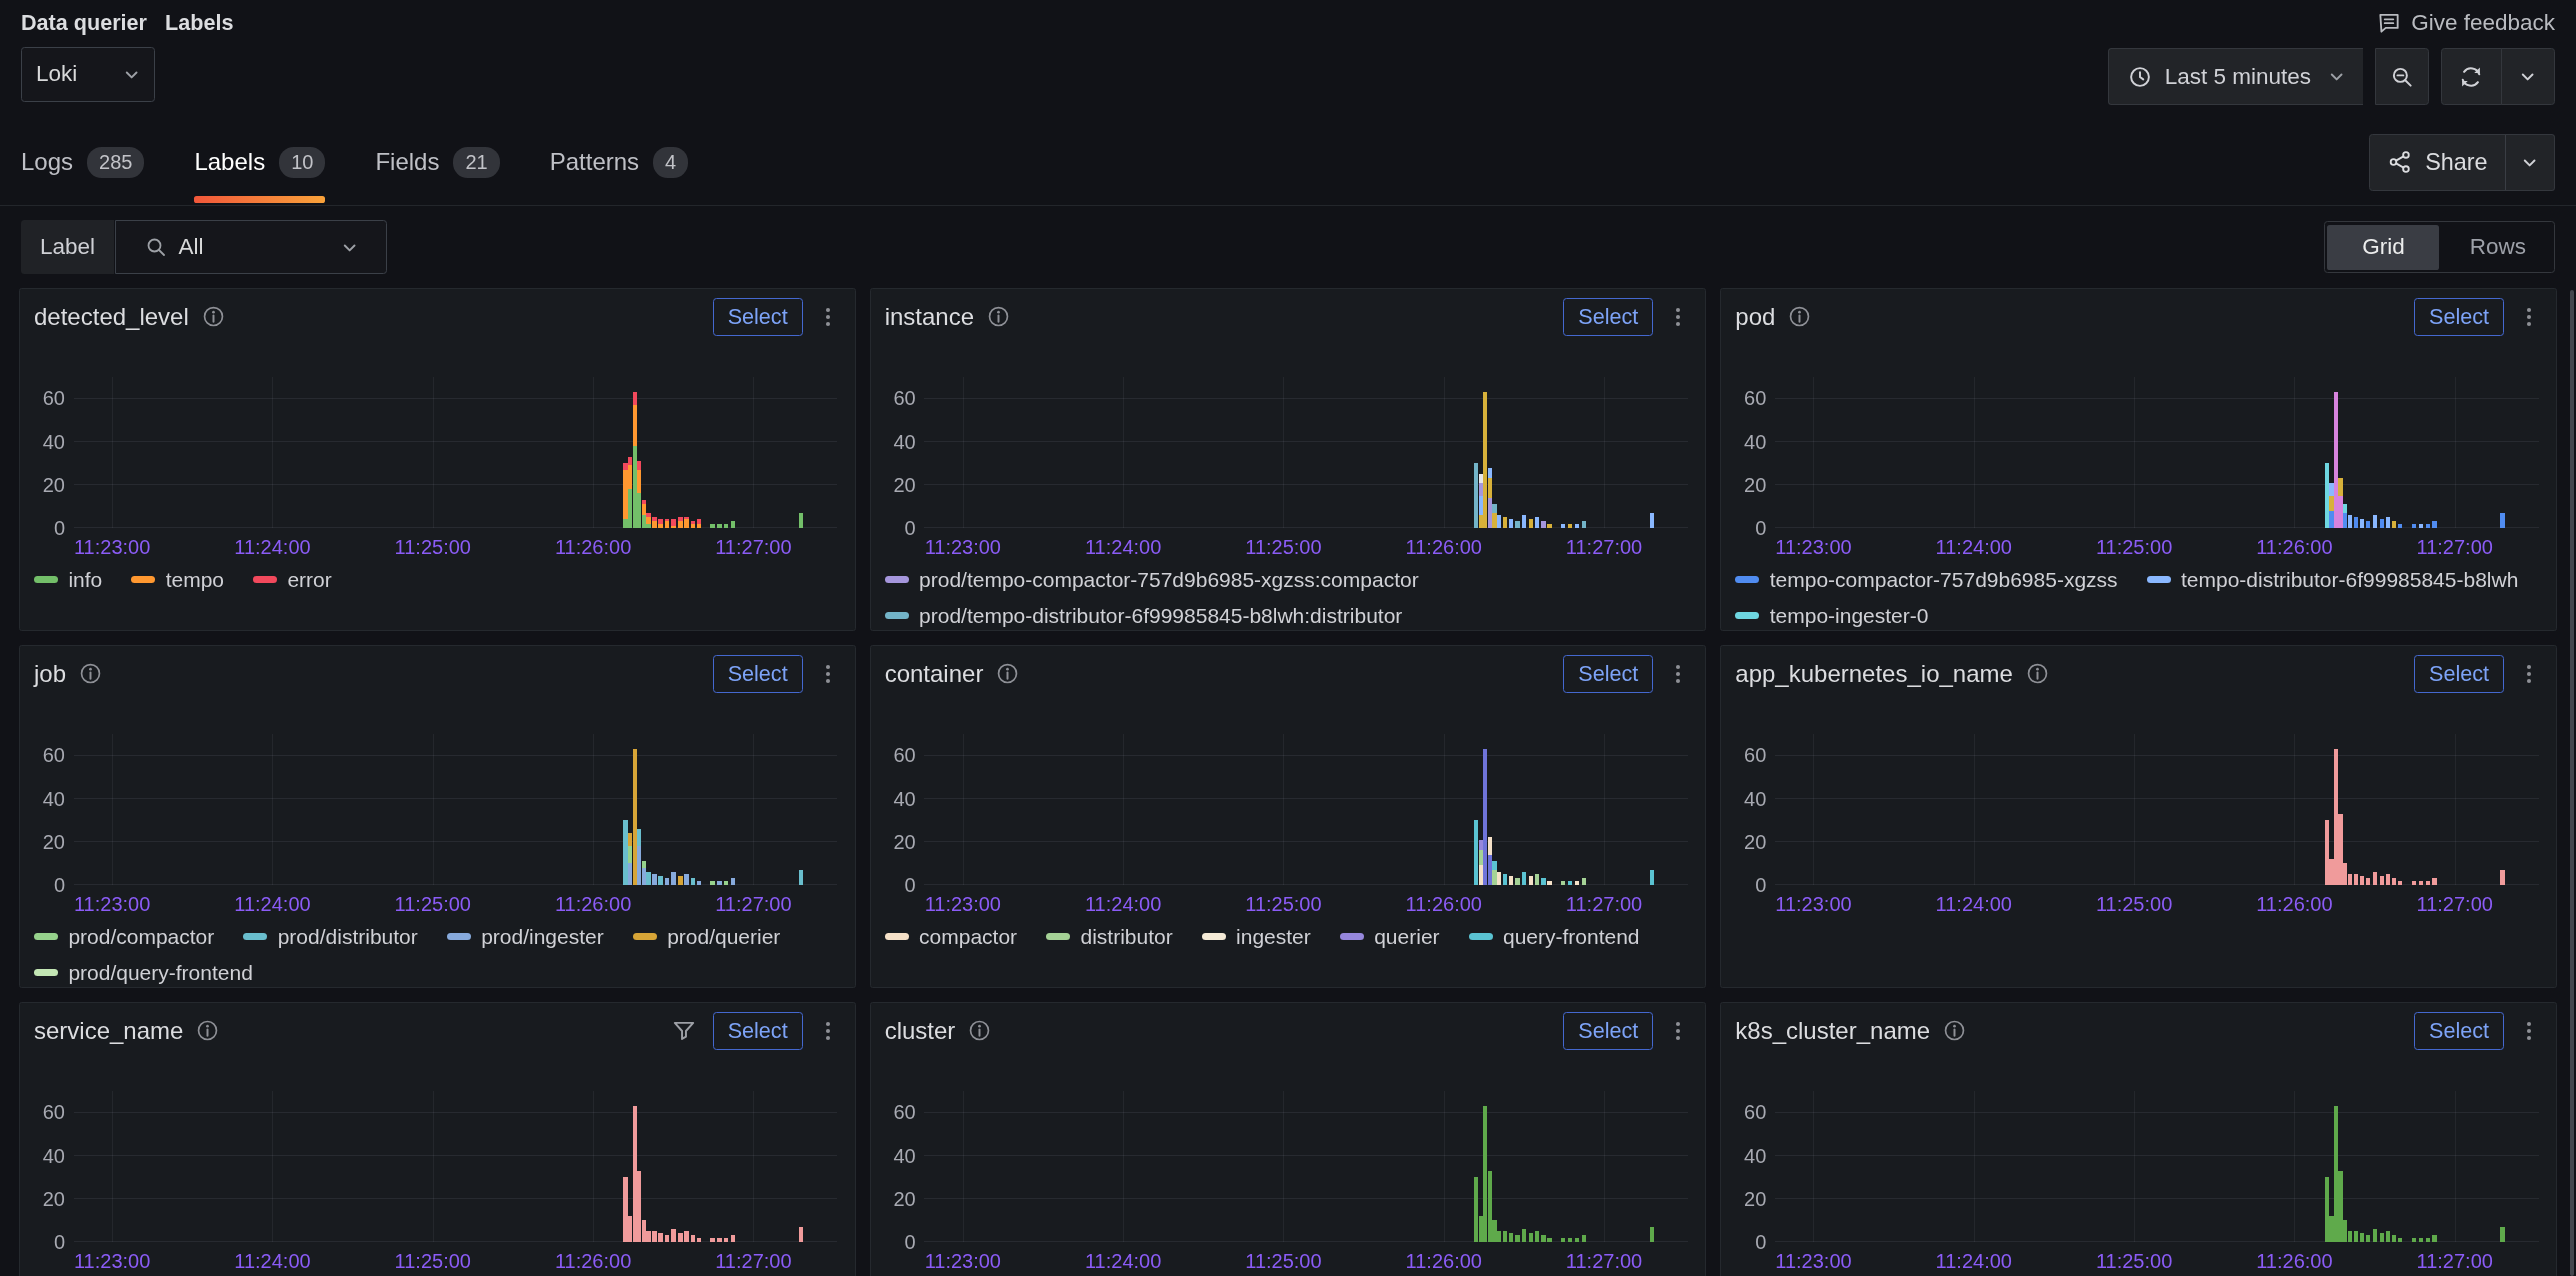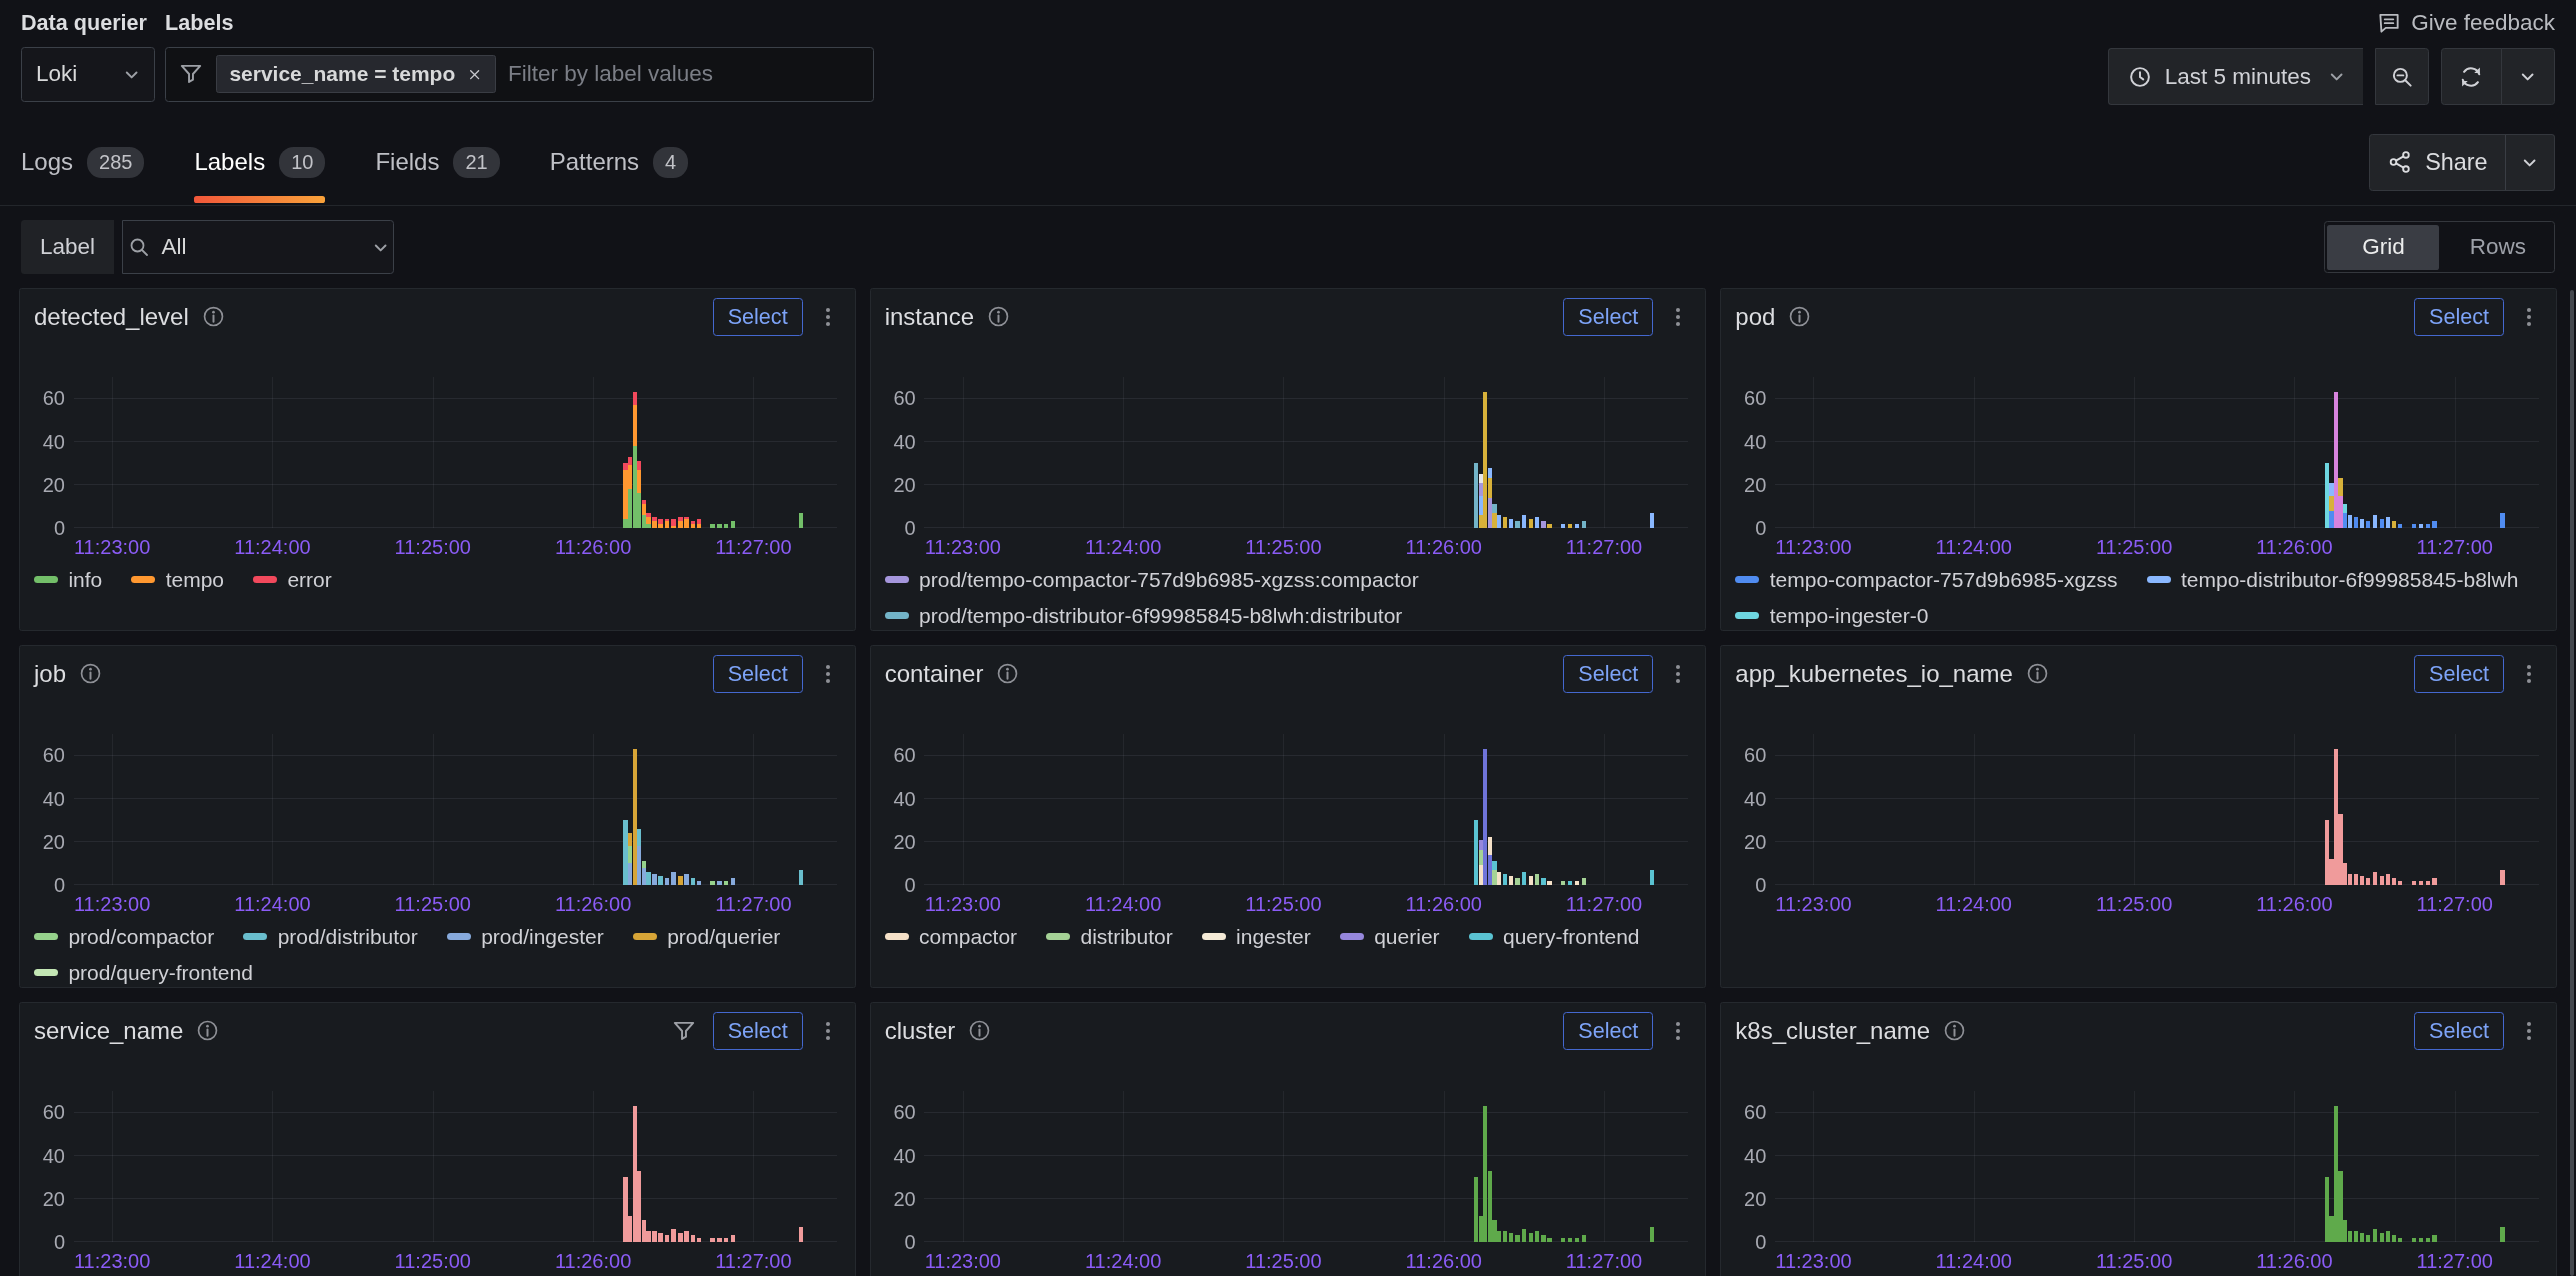--- a/index.html
+++ b/index.html
@@ -55,21 +55,21 @@
   .share-main { height:57px; padding:0 17.3px; gap:12px; border-radius:3.5px 0 0 3.5px; font-size:23.4px; font-weight:500; color:#dcdde0; }
   .share-main .ic { font-size:26px; }
   .share-caret { height:57px; width:50px; border-radius:0 3.5px 3.5px 0; border-left:0.9px solid #3a3d44; margin-left:-0.9px; font-size:17.3px; }
 
   
   .controls-row { padding:14px 21px; display:flex; justify-content:space-between; align-items:center; }
   .controls-left { display:flex; }
   .inline-label { height:54px; background:#202226; border-radius:3.5px 0 0 3.5px; display:flex; align-items:center;
     padding:0 19px; font-size:22.5px; color:#cfd0d5; }
   .combo { width:272px; height:54px; border:0.9px solid #3b4048; background:#15161b; border-radius:0 3.5px 3.5px 0;
-    display:flex; align-items:center; gap:10.4px; padding:0 4px; cursor:pointer; margin-left:8px; }
+    display:flex; align-items:center; gap:10.4px; padding:0 28px; cursor:pointer; margin-left:1px; }
   .combo .ic.search { font-size:24px; color:#9da0a6; }
   .combo .val { font-size:22.5px; color:#d8d9da; flex:1; }
   .combo .ic.chev { font-size:17.3px; color:#9da0a6; }
   .view-toggle { display:flex; border:0.9px solid #34373d; border-radius:3.5px; height:52px; padding:0; overflow:hidden; }
   .seg { min-width:112px; padding:0 24px; background:transparent; border:none; font-size:22.5px; color:#9da0a8;
     cursor:pointer; font-family:inherit; display:flex; align-items:center; justify-content:center; }
   .seg.active { background:#3a3d44; color:#eceded; margin:2.6px; border-radius:2.6px; padding:0 21.6px; }
 
   
   .grid { padding:0 19px; display:grid; grid-template-columns:repeat(3,1fr); gap:14px; }
@@ -114,36 +114,20 @@
     </div>
     <div class="field-row">
       <button class="ds-picker">
         <span class="val">Loki</span>
         <span class="ic">
             <svg viewBox="0 0 16 16">
               <path d="M3.5 6l4.5 4.5L12.5 6" fill="none" stroke="currentColor" stroke-width="1.8" stroke-linecap="round" stroke-linejoin="round"></path>
             </svg>
           </span>
       </button>
-      <div class="filter-input">
-        <span class="ic">
-            <svg viewBox="0 0 24 24">
-              <path d="M3.5 4.5h17L13.8 12v5.2l-3.6 2.1v-7.3L3.5 4.5z" fill="none" stroke="currentColor" stroke-width="1.8" stroke-linejoin="round"></path>
-            </svg>
-          </span>
-        <span class="chip">
-          <span>service_name = tempo</span>
-          <span class="ic">
-              <svg viewBox="0 0 24 24">
-                <path d="M6.5 6.5l11 11M17.5 6.5l-11 11" stroke="currentColor" stroke-width="1.9" stroke-linecap="round"></path>
-              </svg>
-            </span>
-        </span>
-        <span class="placeholder">Filter by label values</span>
-      </div>
     </div>
   </div>
   <div class="top-right">
     <button class="feedback">
       <span class="ic">
           <svg viewBox="0 0 24 24">
             <path d="M4 4.5h16v12H9l-4 3.5z" fill="none" stroke="currentColor" stroke-width="1.7" stroke-linejoin="round"></path>
             <path d="M8 8.6h8M8 12.2h8" stroke="currentColor" stroke-width="1.6" stroke-linecap="round"></path>
           </svg>
         </span>

